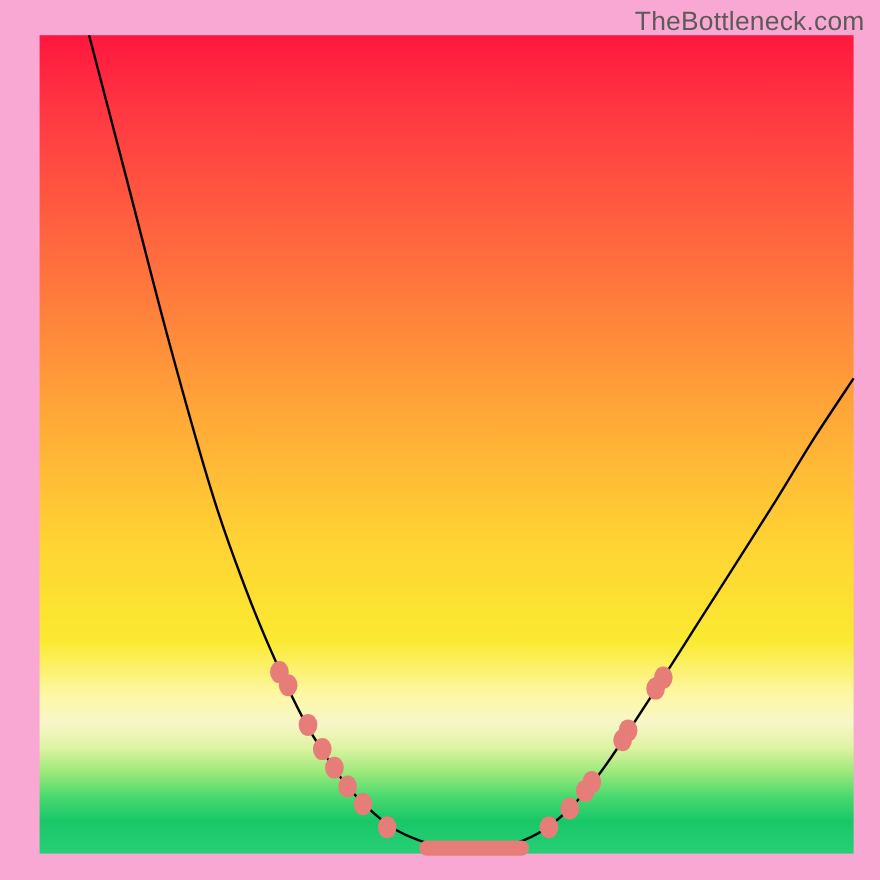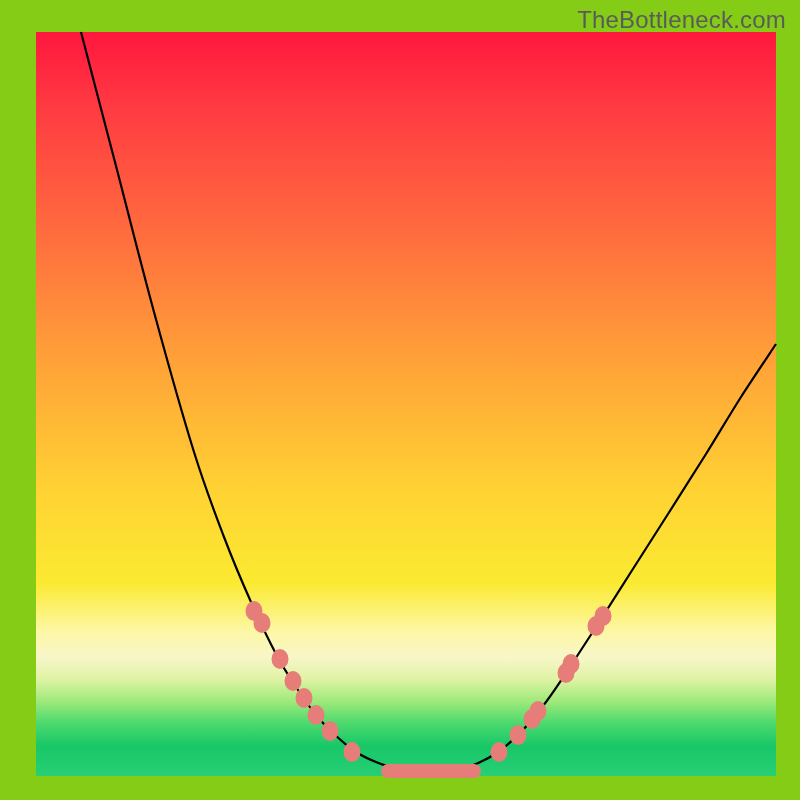--- a/index.html
+++ b/index.html
@@ -10,21 +10,21 @@
     background: #000;
     overflow: hidden;
     font-family: Arial, Helvetica, sans-serif;
   }
   .frame {
     position: absolute;
     left: 0;
     top: 0;
     width: 800px;
     height: 800px;
-    background: #84cc16;
+    background: #f9a8d4;
   }
   .plot {
     position: absolute;
     left: 36px;
     top: 32px;
     width: 740px;
     height: 744px;
     
     background: linear-gradient(
       to bottom,

